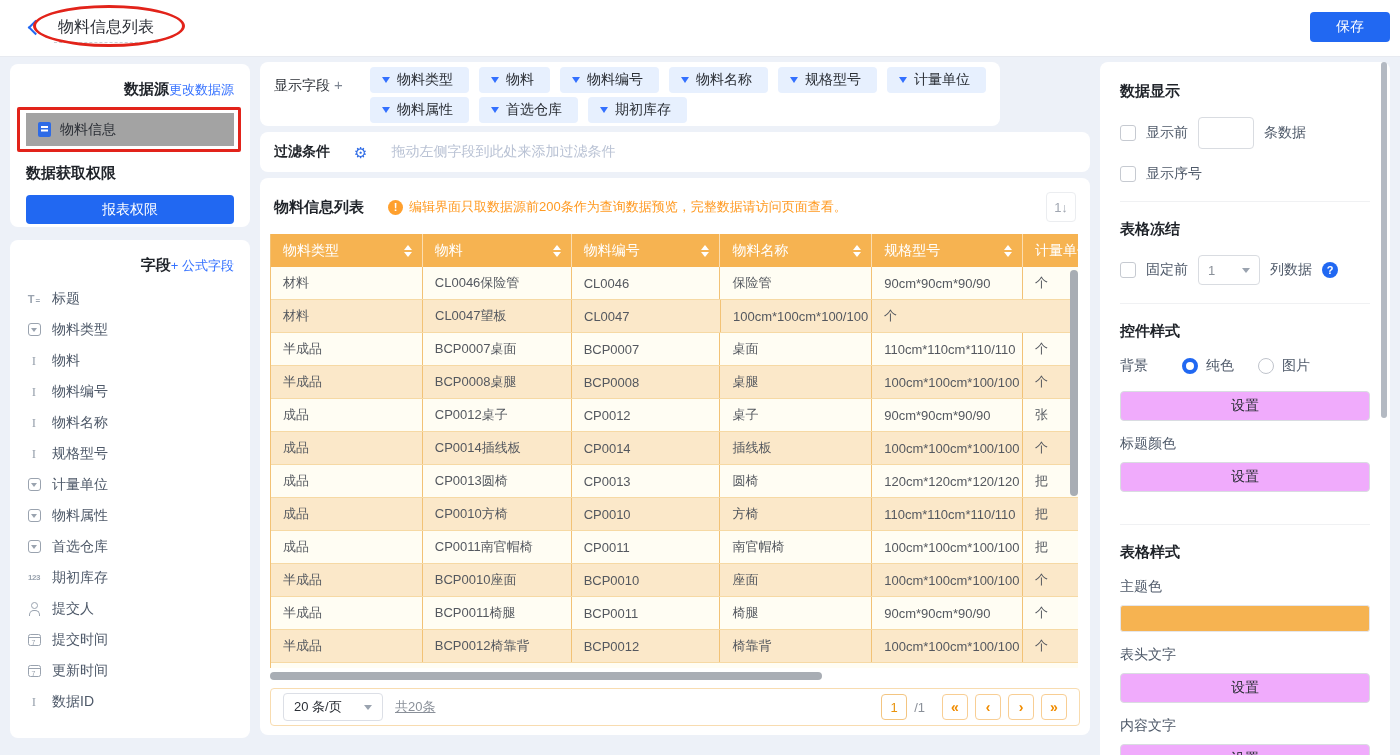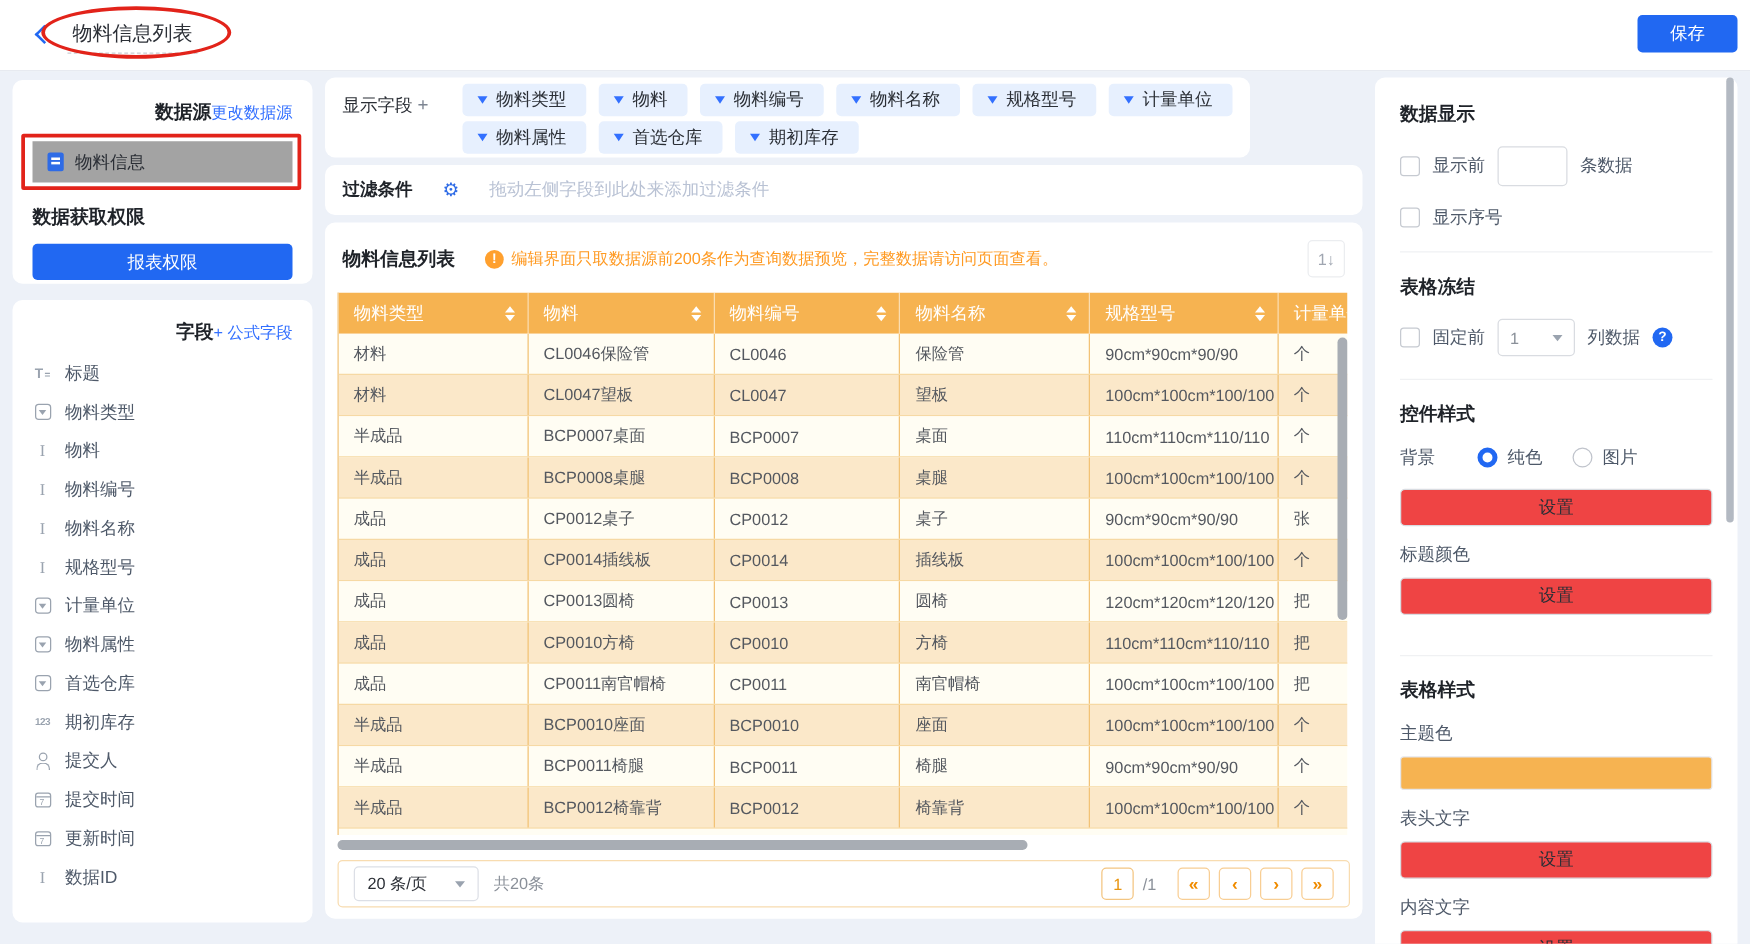--- a/index.html
+++ b/index.html
@@ -80,41 +80,41 @@
   .td { display:flex; align-items:center; padding-left:12px; font-size:13px; color:#54585F; border-right:1px solid #F2C276; overflow:hidden; white-space:nowrap; }
   .c0{width:152px;} .c1{width:149px;} .c2{width:149px;} .c3{width:152px;} .c4{width:151px;} .c5{width:55px; border-right:none;}
   .tr.partial { height:10px; background:#FFFDF3; }
   .vscroll { position:absolute; right:0; top:36px; width:8px; height:226px; background:#A8ADB4; border-radius:4px; cursor:pointer; }
   .hscroll { margin-top:4px; width:808px; height:8px; position:relative; }
   .hscroll .thumb { position:absolute; left:0; top:0; width:552px; height:8px; background:#A8ADB4; border-radius:4px; cursor:pointer; }
 
   .pager { margin-top:8px; height:38px; border:1px solid #F8DCB0; border-radius:4px; display:flex; align-items:center; padding:0 12px; gap:12px; }
   .psize { width:100px; height:28px; border:1px solid #DCDFE6; border-radius:4px; display:flex; align-items:center; justify-content:space-between; padding:0 10px; font-size:13px; color:#2B2F36; cursor:pointer; }
   .caret-down { width:0; height:0; border-left:4px solid transparent; border-right:4px solid transparent; border-top:5px solid #9AA3AF; }
-  .total { font-size:13px; color:#8A9099; }
+  .total { font-size:13px; color:#8A9099;text-decoration:underline; }
   .pager-right { margin-left:auto; display:flex; align-items:center; gap:7px; }
   .pg-input { width:26px; height:26px; border:1px solid #F3C581; border-radius:4px; color:#E8930C; font-size:13px; display:flex; align-items:center; justify-content:center; }
   .pg-of { font-size:13px; color:#8A9099; margin-right:10px; }
   .pg-btn { width:26px; height:26px; border:1px solid #F8CE94; border-radius:4px; background:#fff; color:#F08C00; font-size:14px; font-weight:700; display:flex; align-items:center; justify-content:center; cursor:pointer; }
 
   
   .right-card { left:1100px; top:62px; width:290px; height:700px; padding:20px; border-radius:8px; }
   .right-card h3 { font-size:15px; font-weight:700; color:#1F2329; margin-bottom:16px; }
   .ctrl-row { display:flex; align-items:center; gap:10px; margin-bottom:16px; font-size:14px; color:#4E5969; }
   .cb { width:16px; height:16px; border:1.5px solid #C6CAD1; border-radius:3px; background:#fff; cursor:pointer; flex:0 0 16px; }
   .num-input { width:56px; height:32px; border:1px solid #D9DCE1; border-radius:4px; background:#fff; }
   .mini-select { width:62px; height:30px; border:1px solid #D9DCE1; border-radius:4px; display:flex; align-items:center; justify-content:space-between; padding:0 9px; color:#8A9099; font-size:13px; cursor:pointer; }
   .help { width:16px; height:16px; border-radius:50%; background:#2168F2; color:#fff; font-size:11px; font-weight:700; display:flex; align-items:center; justify-content:center; cursor:pointer; }
   .hr { border-top:1px solid #F0F1F3; margin:18px 0; }
   .radio { width:16px; height:16px; border-radius:50%; cursor:pointer; flex:0 0 16px; }
   .radio.on { border:4.5px solid #2168F2; background:#fff; }
   .radio.off { border:1.5px solid #C0C4CC; background:#fff; }
   .bg-label { width:52px; }
   .radio-lab { margin-right:14px; margin-left:-2px; }
-  .btn-set { width:100%; height:30px; border:1px solid #D9DCE1; border-radius:4px; background:#ef4444; font-size:14px; color:#2B2F36; cursor:pointer; margin-bottom:14px; font-family:inherit; }
+  .btn-set { width:100%; height:30px; border:1px solid #D9DCE1; border-radius:4px; background:#f0abfc; font-size:14px; color:#2B2F36; cursor:pointer; margin-bottom:14px; font-family:inherit; }
   .small-label { font-size:14px; color:#4E5969; margin-bottom:9px; }
   .swatch { width:100%; height:27px; border:1px solid #E5E6EB; border-radius:3px; margin-bottom:14px; cursor:pointer; }
   .right-scroll { position:absolute; right:3px; top:0; width:6px; height:356px; background:#B3B9C2; border-radius:3px; cursor:pointer; }
 </style>
 </head>
 <body>
 
 <header class="topbar">
   <span class="back"></span>
   <span class="page-title">物料信息列表</span>
@@ -341,21 +341,20 @@
           <div class="td c1">CL0046保险管</div>
           <div class="td c2">CL0046</div>
           <div class="td c3">保险管</div>
           <div class="td c4">90cm*90cm*90/90</div>
           <div class="td c5">个</div>
         </div>
         <div class="tr peach">
           <div class="td c0">材料</div>
           <div class="td c1">CL0047望板</div>
           <div class="td c2">CL0047</div>
-          <div class="td c3">望板</div>
           <div class="td c4">100cm*100cm*100/100</div>
           <div class="td c5">个</div>
         </div>
         <div class="tr light">
           <div class="td c0">半成品</div>
           <div class="td c1">BCP0007桌面</div>
           <div class="td c2">BCP0007</div>
           <div class="td c3">桌面</div>
           <div class="td c4">110cm*110cm*110/110</div>
           <div class="td c5">个</div>

